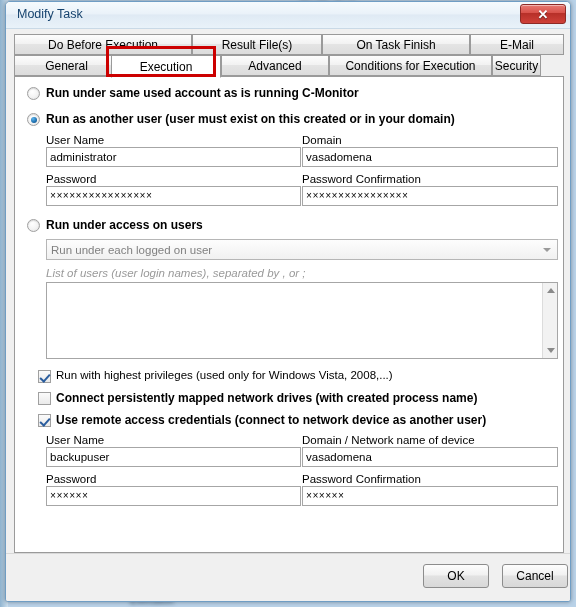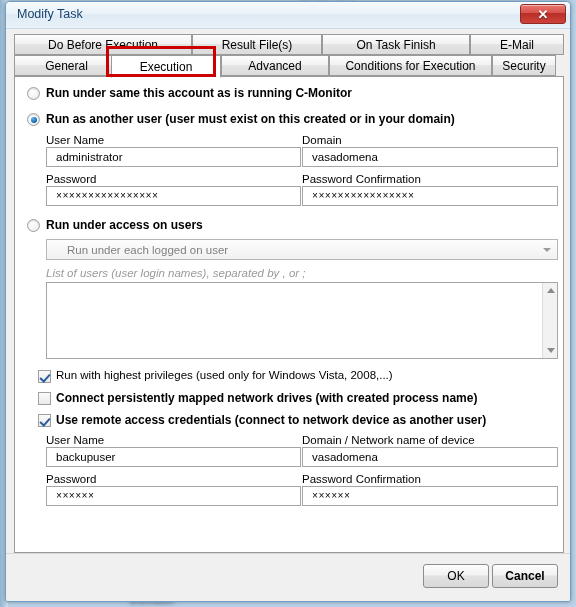--- a/index.html
+++ b/index.html
@@ -158,41 +158,41 @@
   }
   .fld-label.muted { color: #9a9a9a; font-style: italic; }
 
   .textbox {
     position: absolute;
     height: 20px;
     background: #ffffff;
     border: 1px solid #a6a6a6;
     font-size: 11.5px;
     color: #000;
-    padding: 0 9px;
+    padding: 0 3px;
     display: flex; align-items: center;
     overflow: hidden;
     white-space: nowrap;
     font-family: "Liberation Sans", sans-serif;
   }
   .textbox.pwd {
     font-family: "Liberation Mono", monospace;
     font-size: 10px;
     letter-spacing: .4px;
   }
 
   .combo {
     position: absolute;
     height: 21px;
     background: linear-gradient(#fdfdfd, #f1f1f1);
     border: 1px solid #b6b6b6;
     font-size: 11.5px;
     color: #808080;
     display: flex; align-items: center;
-    padding-left: 20px;
+    padding-left: 4px;
     cursor: pointer;
   }
   .combo .arrow {
     position: absolute; right: 6px; top: 8px;
     width: 0; height: 0;
     border-left: 4px solid transparent;
     border-right: 4px solid transparent;
     border-top: 4px solid #9a9a9a;
   }
 
@@ -253,21 +253,21 @@
     position: absolute; top: 10px;
     width: 66px; height: 24px;
     background: linear-gradient(#fdfdfd 0%, #f1f1f1 45%, #e2e2e2 50%, #d8d8d8 100%);
     border: 1px solid #8c8c8c;
     border-radius: 3px;
     font-size: 12px; color: #000;
     display: flex; align-items: center; justify-content: center;
     cursor: pointer;
   }
   .btn.ok { left: 417px; }
-  .btn.cancel { left: 486px; font-weight: bold; }
+  .btn.cancel { left: 496px; }
 </style>
 </head>
 <body>
 
 <div id="desktop">
   <div class="left-stripe"></div>
   <div class="bg-win"></div>
   <div class="bg-title" style="left:300px;top:0px;">Modify Task</div>
   <div class="bg-sub" style="left:148px;top:64px;">C-Monitor for PC - Current User Details</div>
   <div class="bg-bottom">Execution</div>
@@ -289,31 +289,31 @@
       <div class="tab" style="left:178px;width:130px;">Result File(s)</div>
       <div class="tab" style="left:308px;width:148px;">On Task Finish</div>
       <div class="tab" style="left:456px;width:94px;">E-Mail</div>
     </div>
 
     <div class="tabrow row2">
       <div class="tab" style="left:0px;width:105px;">General</div>
       <div class="tab selected" style="left:97px;width:110px;">Execution</div>
       <div class="tab" style="left:207px;width:108px;">Advanced</div>
       <div class="tab" style="left:315px;width:163px;">Conditions for Execution</div>
-      <div class="tab" style="left:478px;width:64px;">Security</div>
+      <div class="tab" style="left:478px;width:49px;">Security</div>
     </div>
 
     <div class="red-box"></div>
   </div>
 
   <div class="tabpage">
 
     <div class="row-radio" style="top:9px;">
       <span class="radio"></span>
-      <span class="radio-label">Run under same this account as is running C-Monitor</span>
+      <span class="radio-label">Run under same used account as is running C-Monitor</span>
     </div>
 
     <div class="row-radio" style="top:35px;">
       <span class="radio checked"></span>
       <span class="radio-label">Run as another user  (user must exist on this created or in your domain)</span>
     </div>
 
     <div class="fld-label" style="left:31px;top:57px;">User Name</div>
     <div class="textbox" style="left:31px;top:70px;width:255px;">administrator</div>
 

